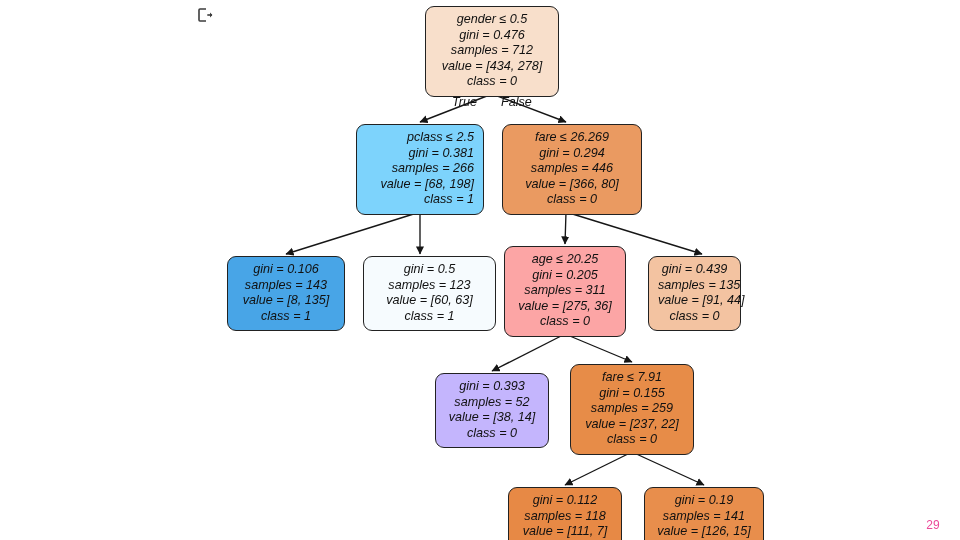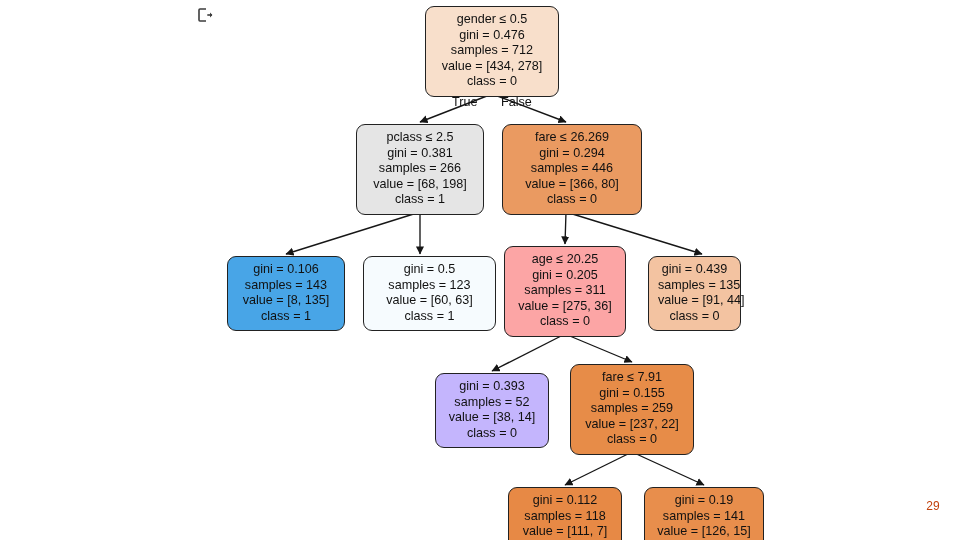--- a/index.html
+++ b/index.html
@@ -29,33 +29,34 @@
     top: 6px;
     width: 18px;
     height: 18px;
     color: #3c3c3c;
   }
 
   
   #page-number {
     position: absolute;
     right: 20px;
-    bottom: 27px;
+    bottom: 8px;
     font-size: 12px;
-    color: #c2410c;
+    color: #ec4899;
     letter-spacing: .2px;
   }
 
   
   #tree-canvas {
     position: absolute;
     left: 0;
     top: 0;
     width: 960px;
     height: 540px;
+    font-style: italic;
   }
   #edge-layer {
     position: absolute;
     left: 0;
     top: 0;
     width: 960px;
     height: 540px;
     pointer-events: none;
   }
 
@@ -120,21 +121,21 @@
     </svg>
 
     <div id="nodes-group">
         <div class="tree-node" style="left: 425px; top: 6px; width: 134px; background: rgb(248, 223, 203);">
           <span class="nline">gender ≤ 0.5</span>
           <span class="nline">gini = 0.476</span>
           <span class="nline">samples = 712</span>
           <span class="nline">value = [434, 278]</span>
           <span class="nline">class = 0</span>
         </div>
-        <div class="tree-node" style="left: 356px; top: 124px; width: 128px; background: #e5e5e5;">
+        <div class="tree-node" style="left: 356px; top: 124px; width: 128px; background: #7dd3fc; text-align: right;">
           <span class="nline">pclass ≤ 2.5</span>
           <span class="nline">gini = 0.381</span>
           <span class="nline">samples = 266</span>
           <span class="nline">value = [68, 198]</span>
           <span class="nline">class = 1</span>
         </div>
         <div class="tree-node" style="left: 502px; top: 124px; width: 140px; background: rgb(234, 154, 97);">
           <span class="nline">fare ≤ 26.269</span>
           <span class="nline">gini = 0.294</span>
           <span class="nline">samples = 446</span>

